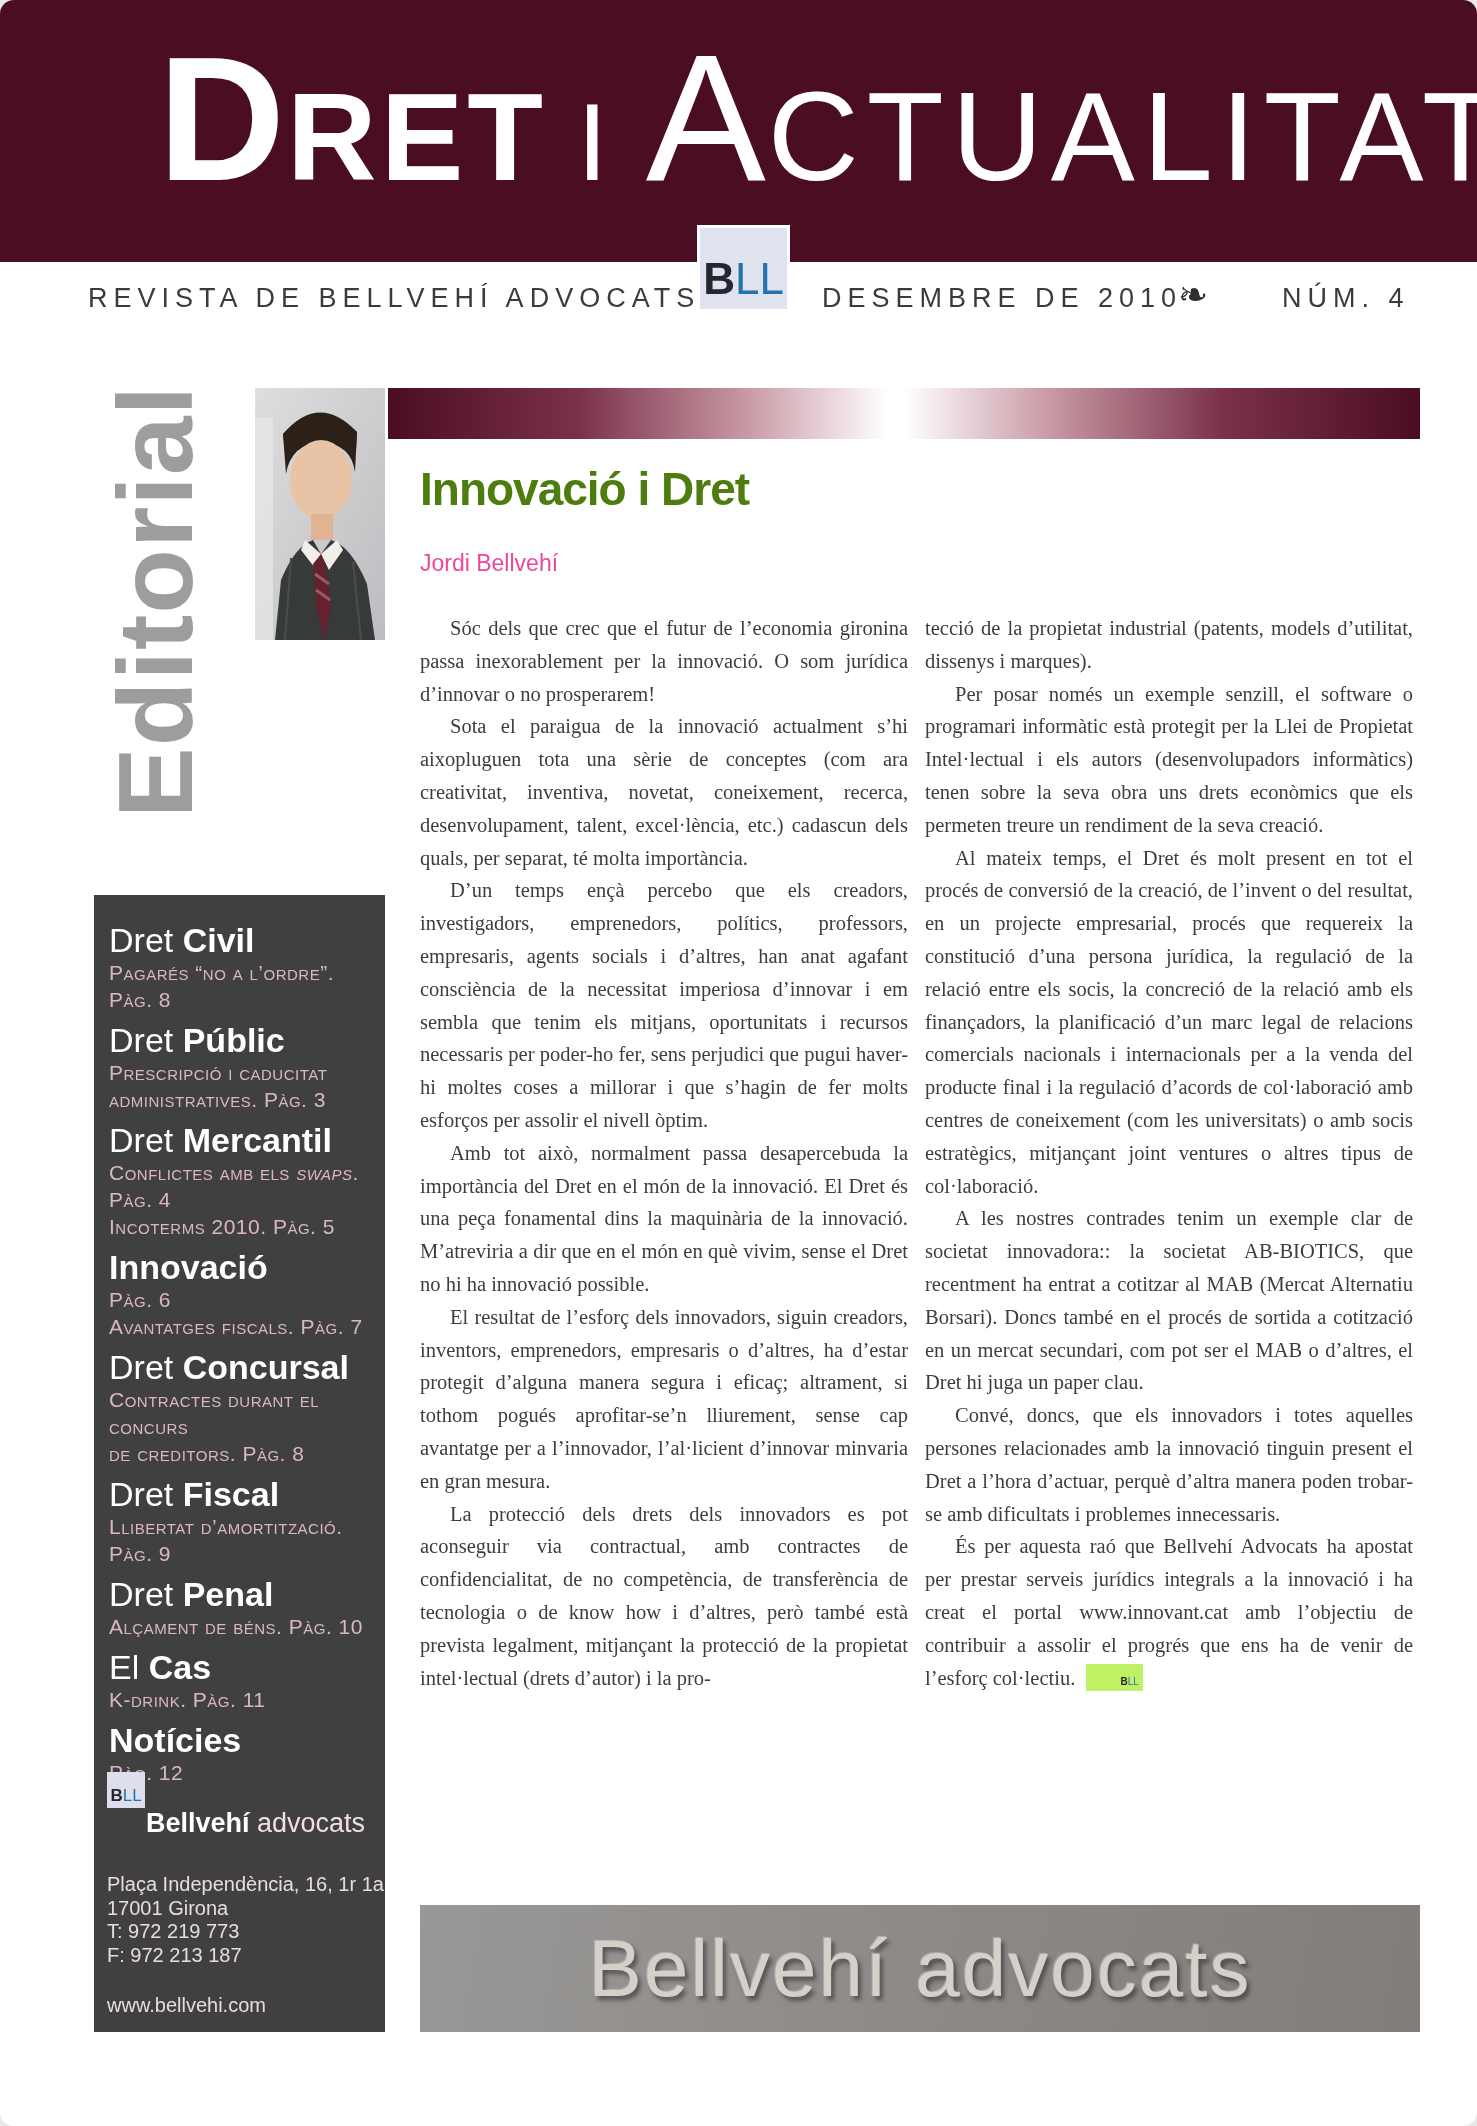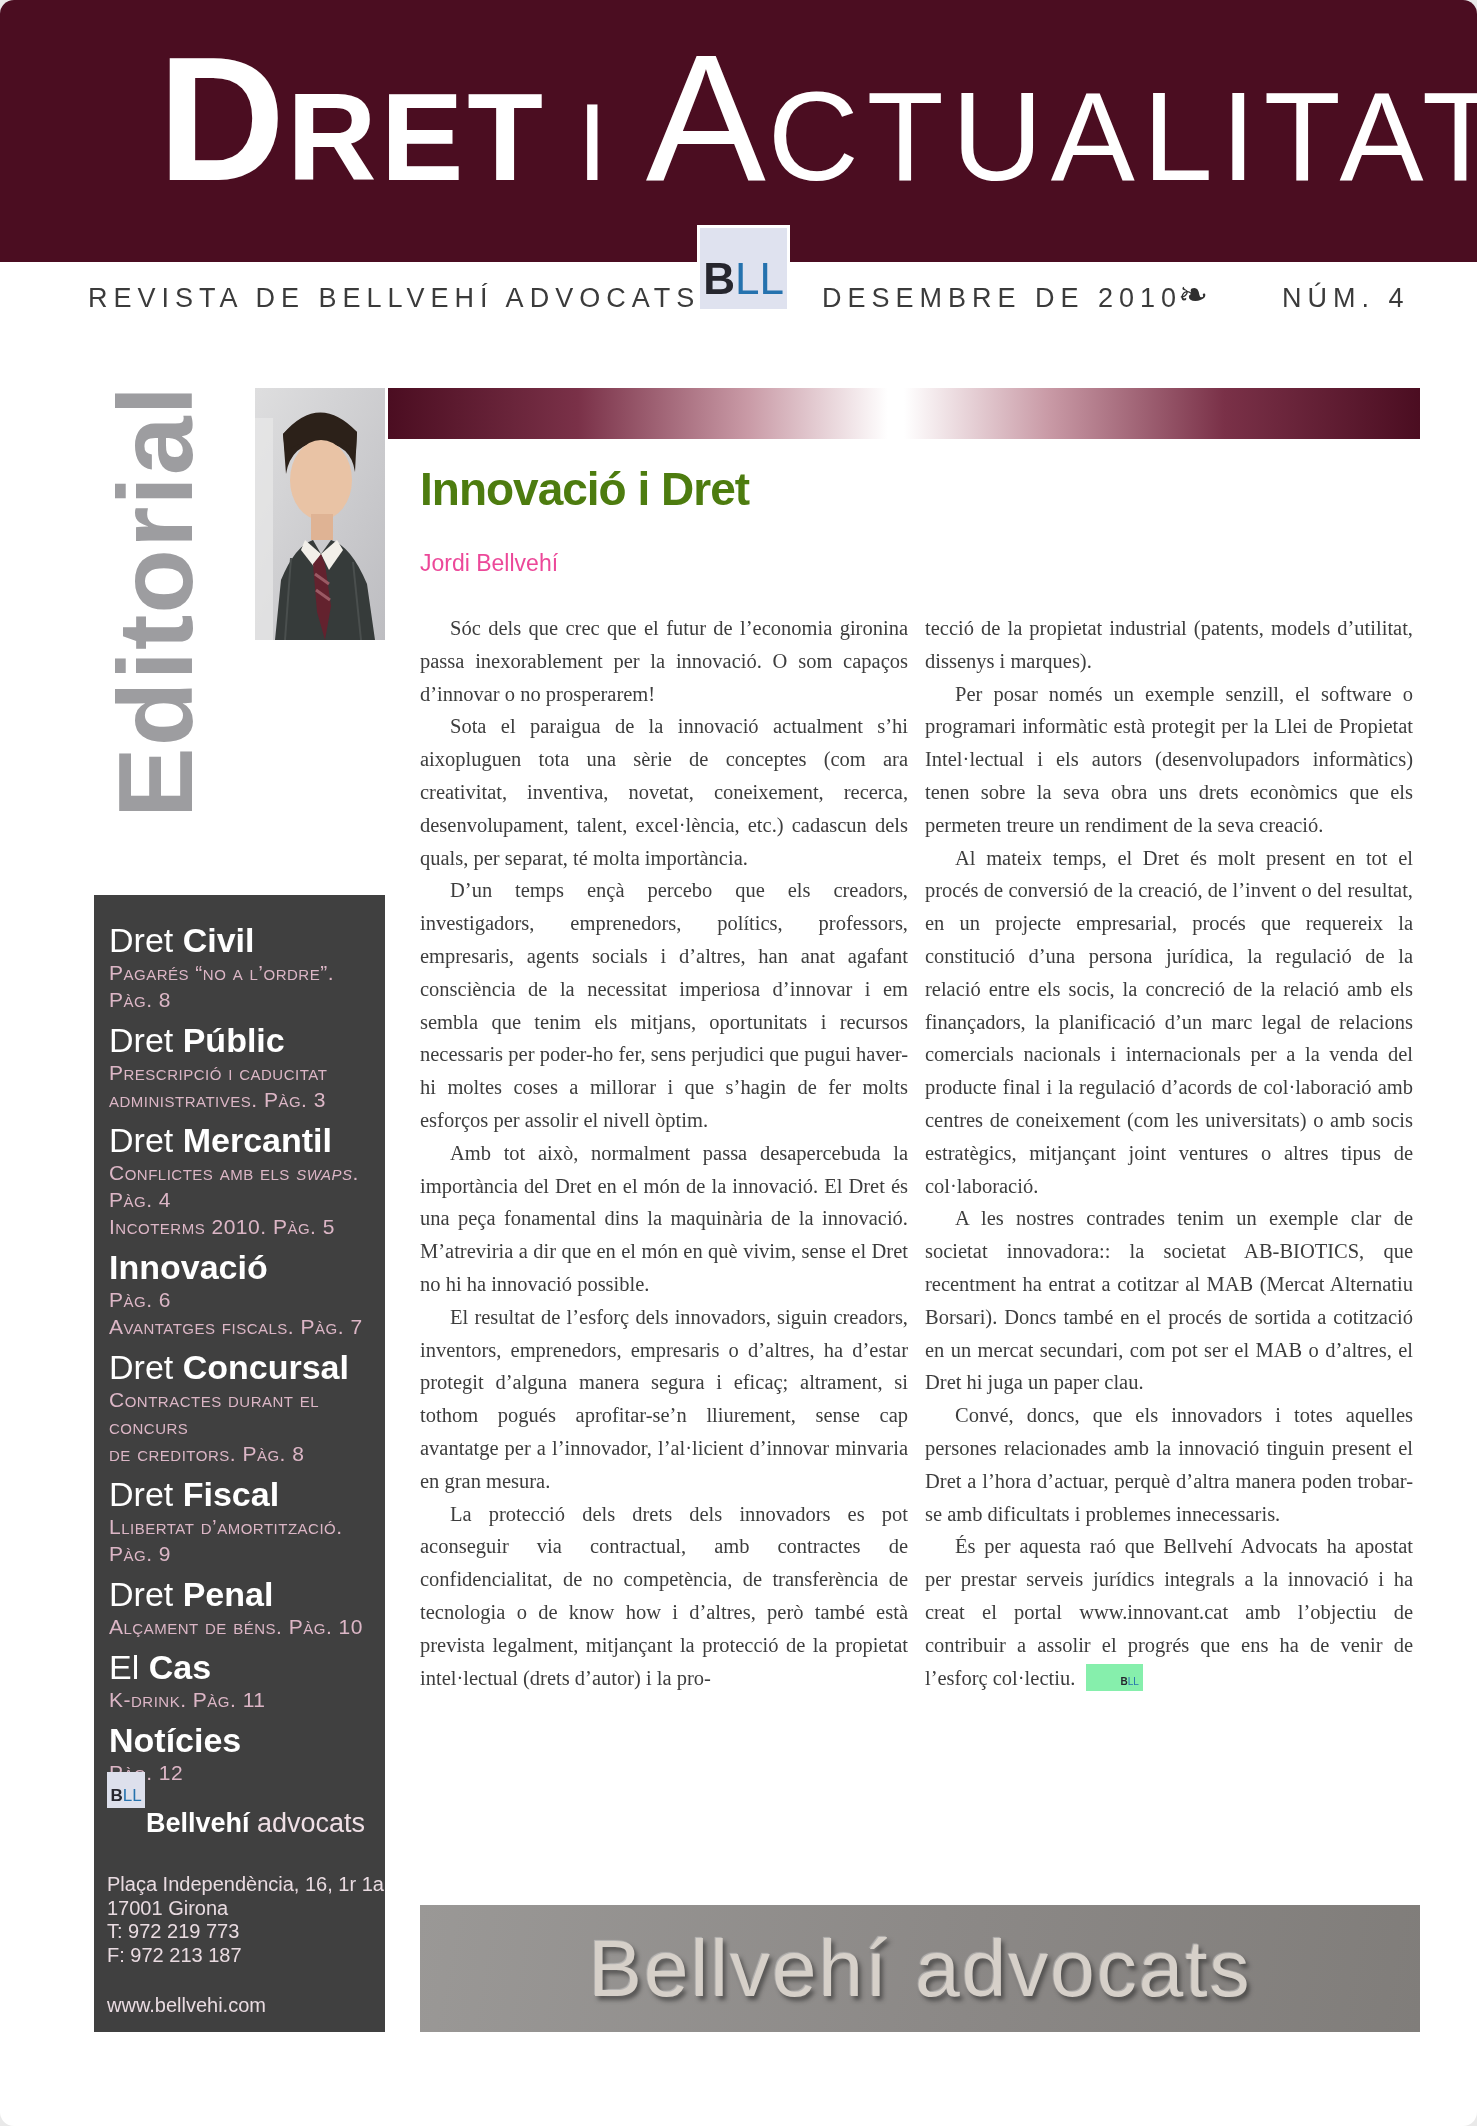--- a/index.html
+++ b/index.html
@@ -47,21 +47,21 @@
   
   .article-title{position:absolute;left:420px;top:462px;font-size:46px;font-weight:bold;
                  color:#4d7c0f;letter-spacing:-1px;}
   .article-author{position:absolute;left:420px;top:550px;font-size:23px;color:#ec4899;}
   .col{position:absolute;top:612px;width:488px;}
   .col-1{left:420px;}
   .col-2{left:925px;}
   .para{margin:0;font-family:"Liberation Serif",serif;font-size:20.5px;line-height:32.8px;
         text-align:justify;color:#3d3d3d;}
   .para.indent{text-indent:30px;}
-  .bll-inline{display:inline-block;background:#86efac;line-height:1;padding:4px 4px 3px 4px;
+  .bll-inline{display:inline-block;background:#bef264;line-height:1;padding:4px 4px 3px 4px;
               margin-left:6px;vertical-align:baseline;}
   .bll-inline .b{font-family:"Liberation Sans",sans-serif;font-weight:bold;font-size:10px;color:#26262e;}
   .bll-inline .ll{font-family:"Liberation Sans",sans-serif;font-weight:400;font-size:10px;color:#2572ae;}
 
   
   .sidebar{position:absolute;left:94px;top:895px;width:291px;height:1137px;background:#404040;}
   .toc{position:absolute;left:15px;top:18px;right:12px;}
   .toc-item{margin-bottom:6px;}
   .toc-heading{font-size:34px;line-height:38px;color:#ffffff;font-weight:300;margin-top:8px;}
   .toc-heading .bold{font-weight:bold;}
@@ -133,21 +133,21 @@
       <line x1="98" y1="174" x2="106" y2="252" stroke="#4a4f4e" stroke-width="2"></line>
     </svg>
   </div>
 
   <div class="bar-left"></div>
   <div class="bar-right"></div>
 
   <div class="article-title">Innovació i Dret</div>
   <div class="article-author">Jordi Bellvehí</div>
   <div class="col col-1">
-      <p class="para indent">Sóc dels que crec que el futur de l’economia gironina passa inexorablement per la innovació. O som capaços d’innovar o no prosperarem!</p>
+      <p class="para indent">Sóc dels que crec que el futur de l’economia gironina passa inexorablement per la innovació. O som jurídica d’innovar o no prosperarem!</p>
       <p class="para indent">Sota el paraigua de la innovació actualment s’hi aixopluguen tota una sèrie de conceptes (com ara creativitat, inventiva, novetat, coneixement, recerca, desenvolupament, talent, excel·lència, etc.) cadascun dels quals, per separat, té molta importància.</p>
       <p class="para indent">D’un temps ençà percebo que els creadors, investigadors, emprenedors, polítics, professors, empresaris, agents socials i d’altres, han anat agafant consciència de la necessitat imperiosa d’innovar i em sembla que tenim els mitjans, oportunitats i recursos necessaris per poder-ho fer, sens perjudici que pugui haver-hi moltes coses a millorar i que s’hagin de fer molts esforços per assolir el nivell òptim.</p>
       <p class="para indent">Amb tot això, normalment passa desapercebuda la importància del Dret en el món de la innovació. El Dret és una peça fonamental dins la maquinària de la innovació. M’atreviria a dir que en el món en què vivim, sense el Dret no hi ha innovació possible.</p>
       <p class="para indent">El resultat de l’esforç dels innovadors, siguin creadors, inventors, emprenedors, empresaris o d’altres, ha d’estar protegit d’alguna manera segura i eficaç; altrament, si tothom pogués aprofitar-se’n lliurement, sense cap avantatge per a l’innovador, l’al·licient d’innovar minvaria en gran mesura.</p>
       <p class="para indent">La protecció dels drets dels innovadors es pot aconseguir via contractual, amb contractes de confidencialitat, de no competència, de transferència de tecnologia o de know how i d’altres, però també està prevista legalment, mitjançant la protecció de la propietat intel·lectual (drets d’autor) i la pro-</p>
     </div>
   <div class="col col-2">
       <p class="para">tecció de la propietat industrial (patents, models d’utilitat, dissenys i marques).</p>
       <p class="para indent">Per posar només un exemple senzill, el software o programari informàtic està protegit per la Llei de Propietat Intel·lectual i els autors (desenvolupadors informàtics) tenen sobre la seva obra uns drets econòmics que els permeten treure un rendiment de la seva creació.</p>
       <p class="para indent">Al mateix temps, el Dret és molt present en tot el procés de conversió de la creació, de l’invent o del resultat, en un projecte empresarial, procés que requereix la constitució d’una persona jurídica, la regulació de la relació entre els socis, la concreció de la relació amb els finançadors, la planificació d’un marc legal de relacions comercials nacionals i internacionals per a la venda del producte final i la regulació d’acords de col·laboració amb centres de coneixement (com les universitats) o amb socis estratègics, mitjançant joint ventures o altres tipus de col·laboració.</p>

